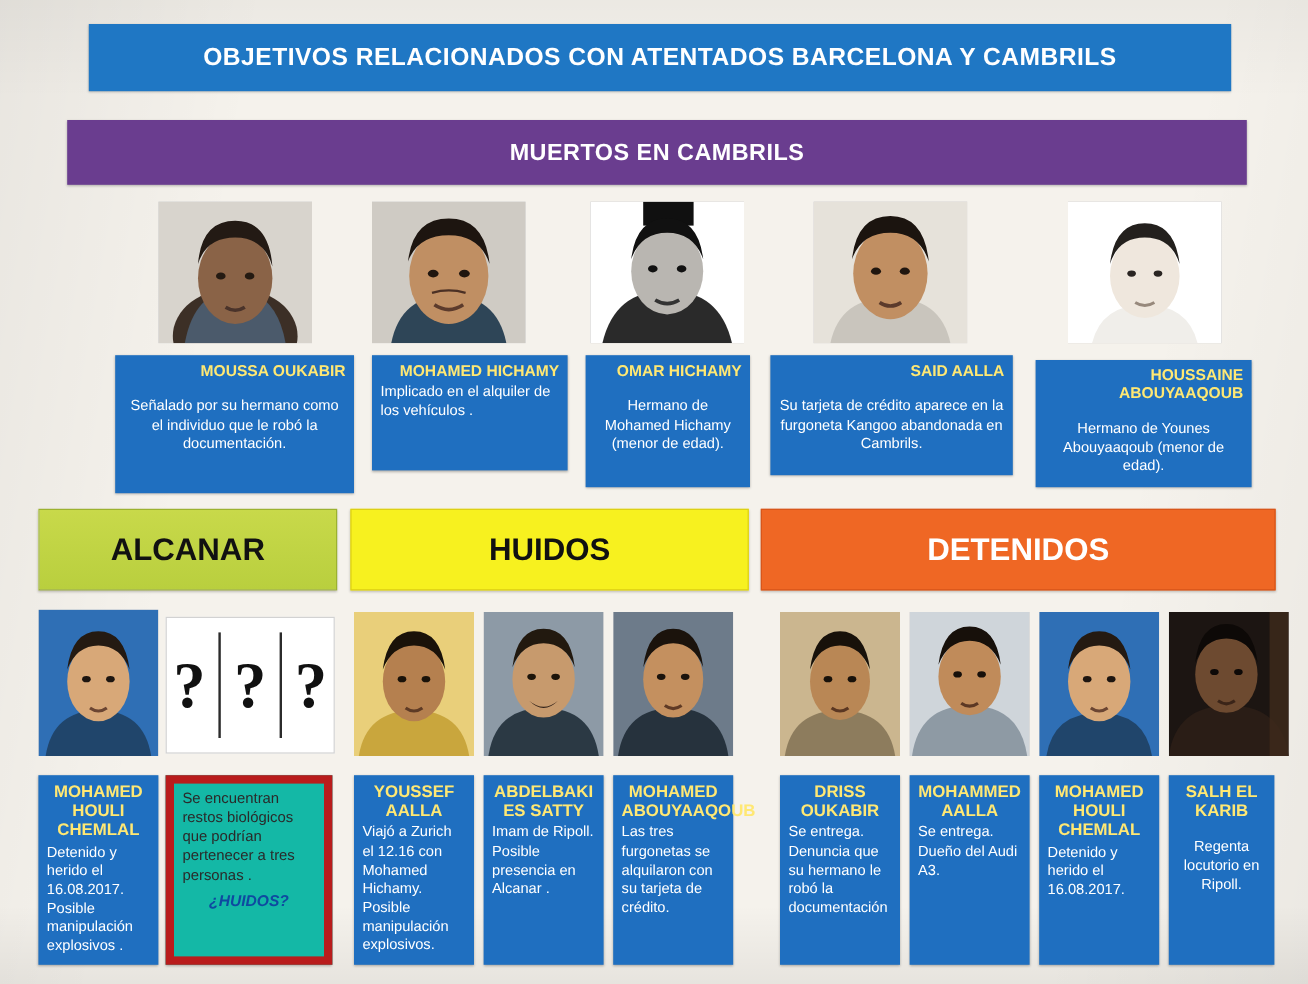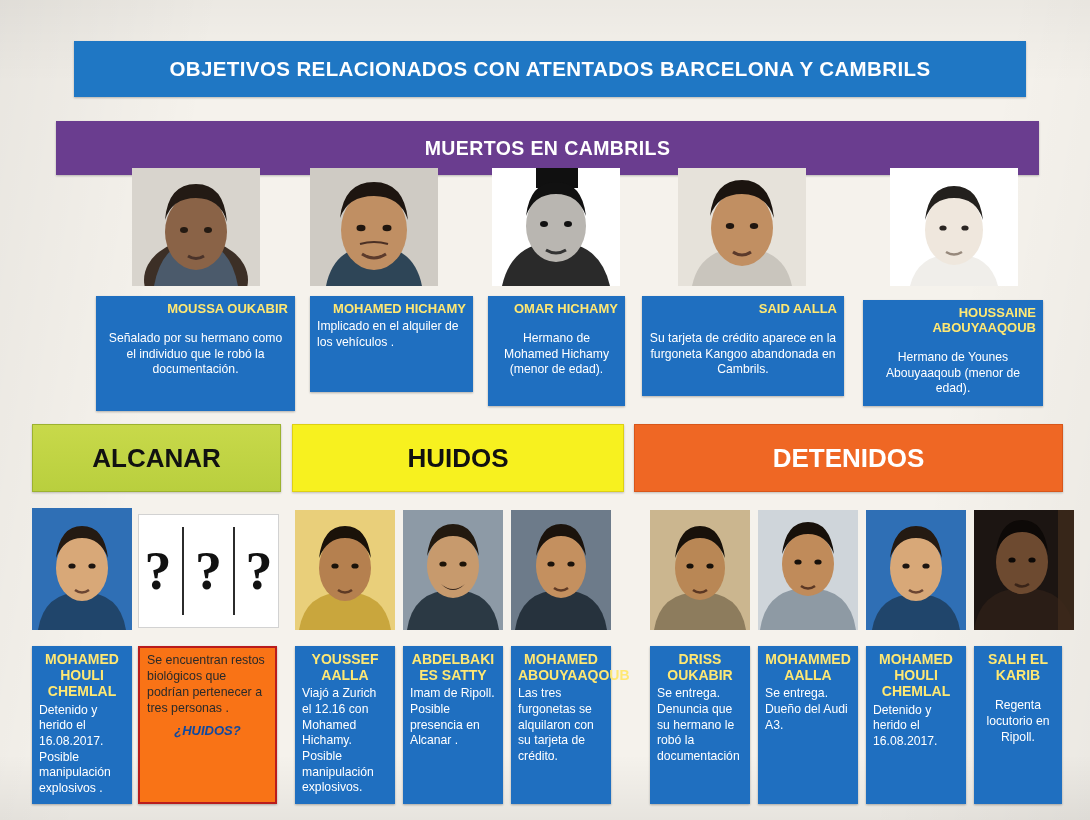--- a/index.html
+++ b/index.html
@@ -32,21 +32,20 @@
   }
   
   .banner {
     position: absolute;
     display: flex;
     align-items: center;
     justify-content: center;
     text-align: center;
     color: #ffffff;
     letter-spacing: 0.4px;
-    margin-top: 21px;
   }
   #banner-title {
     left: 60px;
     top: 14px;
     width: 952px;
     height: 56px;
     background: #1f77c4;
     font-size: 20.5px;
     font-weight: 700;
     box-shadow: 0 1px 2px rgba(0,0,0,0.25);
@@ -132,23 +131,23 @@
   .card .q {
     display: block;
     text-align: center;
     font-weight: 700;
     font-style: italic;
     font-size: 13px;
     color: #ffe873;
     margin-top: 6px;
   }
   .card.white {
-    background: #f97316;
+    background: #14b8a6;
     color: #2a2a2a;
-    border: 2px solid #b91c1c;
+    border: 7px solid #b91c1c;
   }
   .card.white .desc { color: #2a2a2a; font-size: 12.4px; }
   
   .qbox {
     position: absolute;
     background: #ffffff;
     border: 1px solid #d2d2d2;
     display: flex;
     align-items: center;
     justify-content: space-around;

